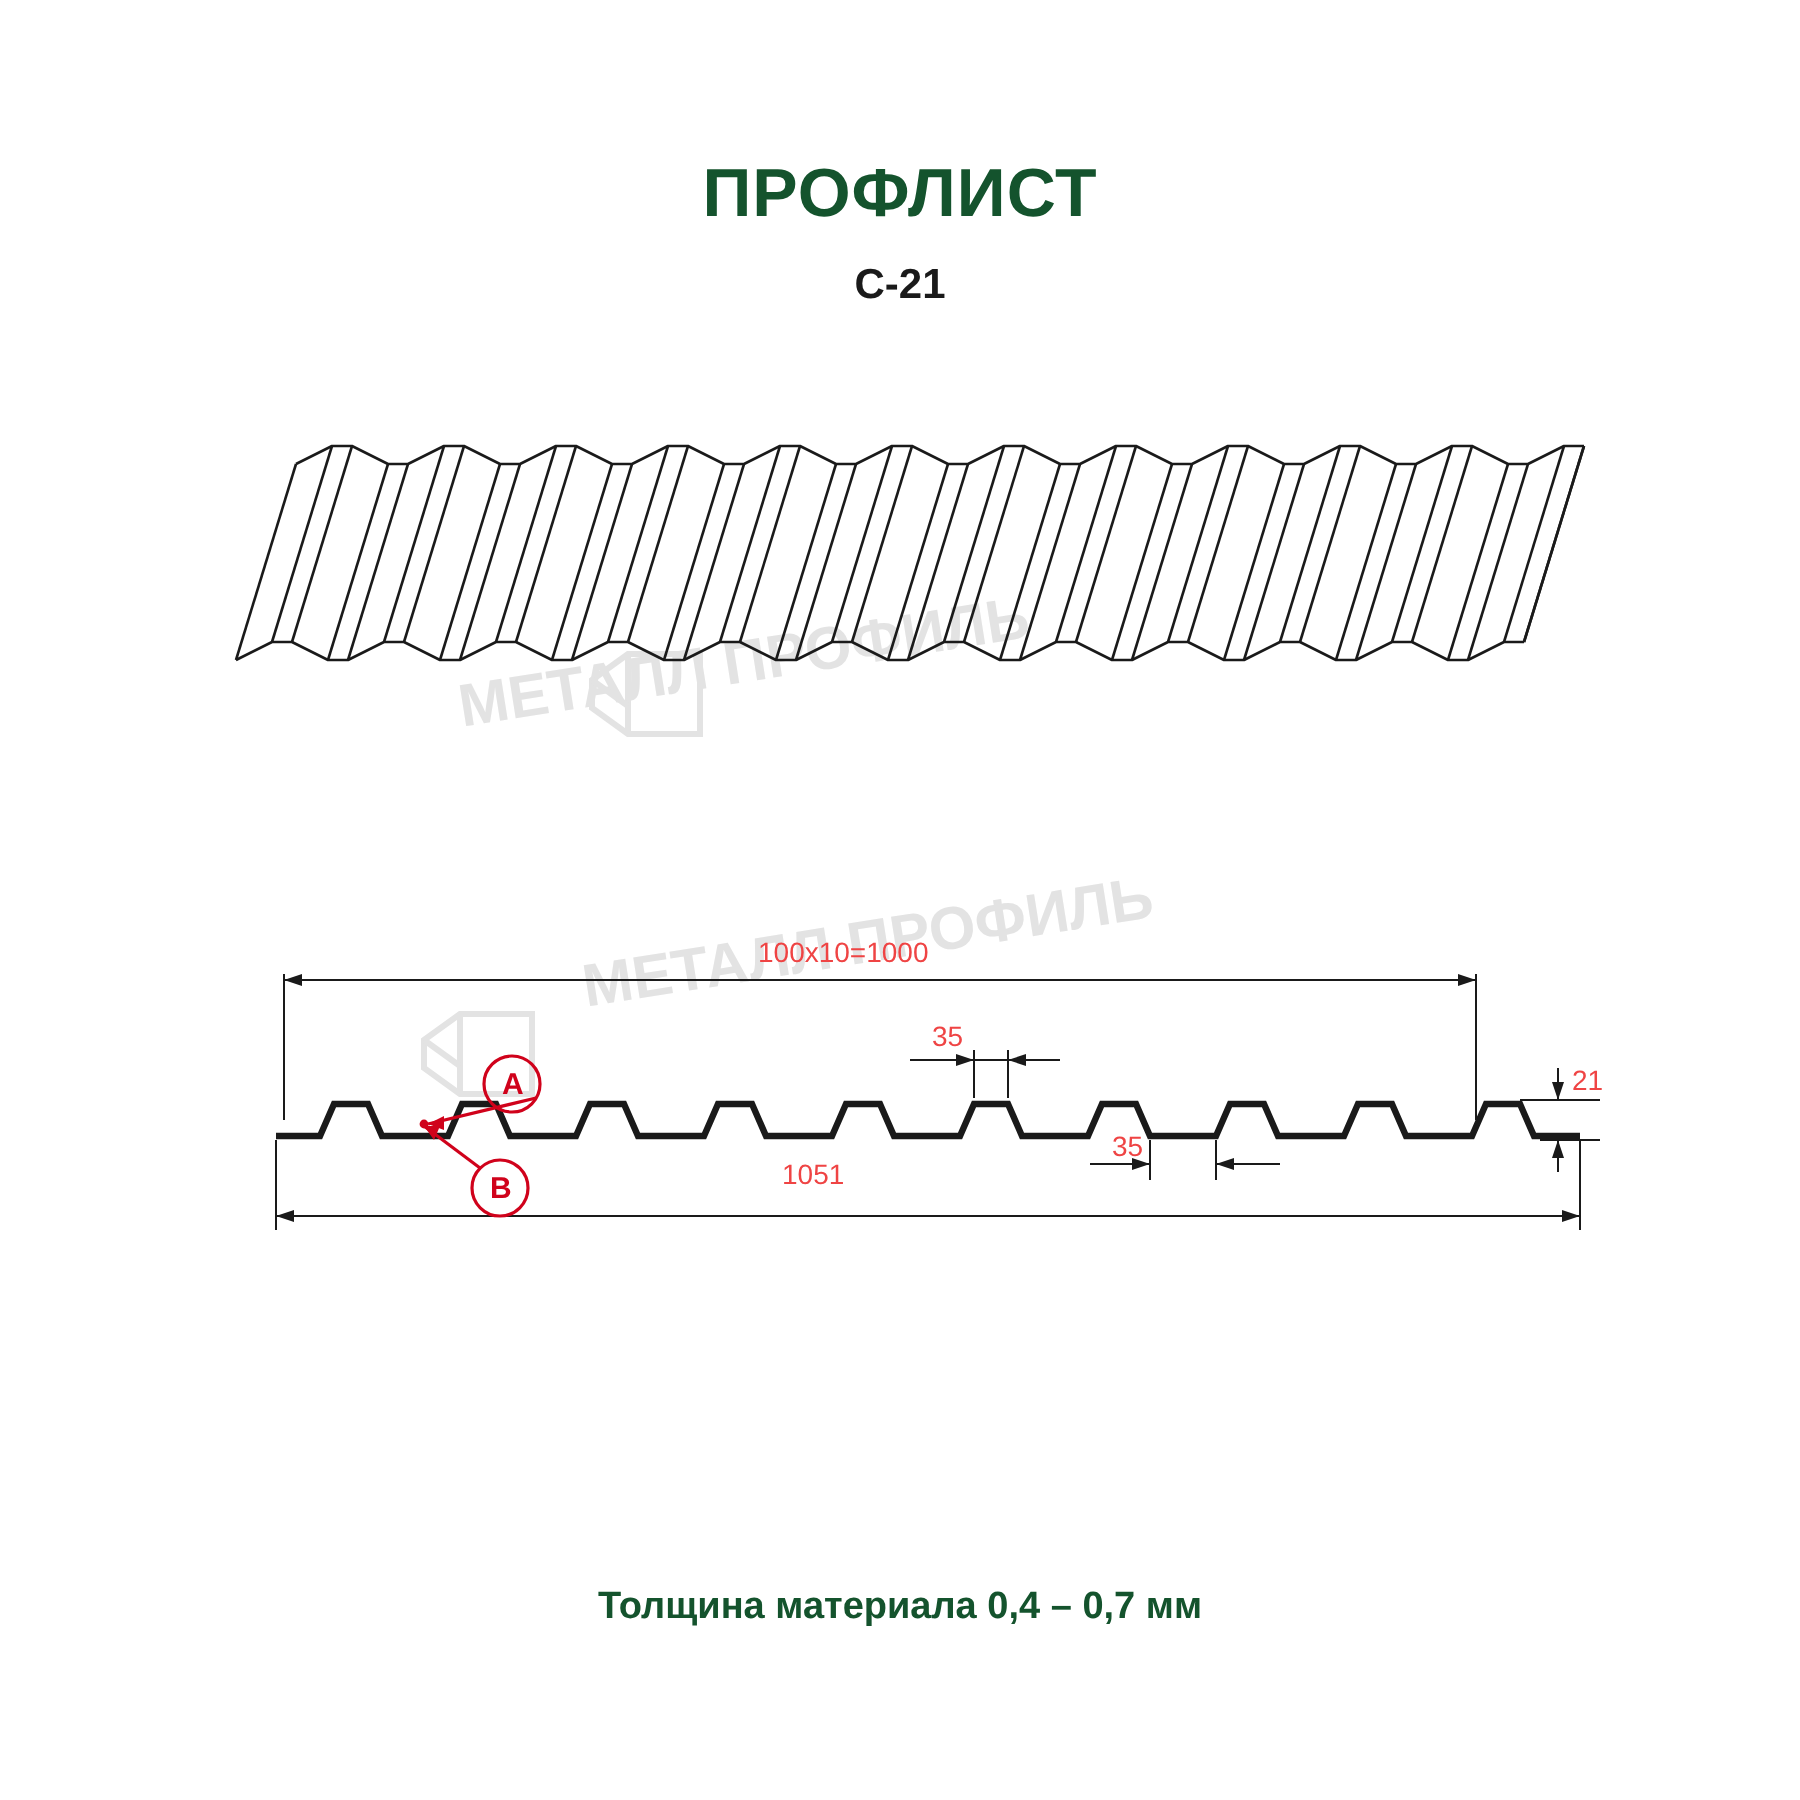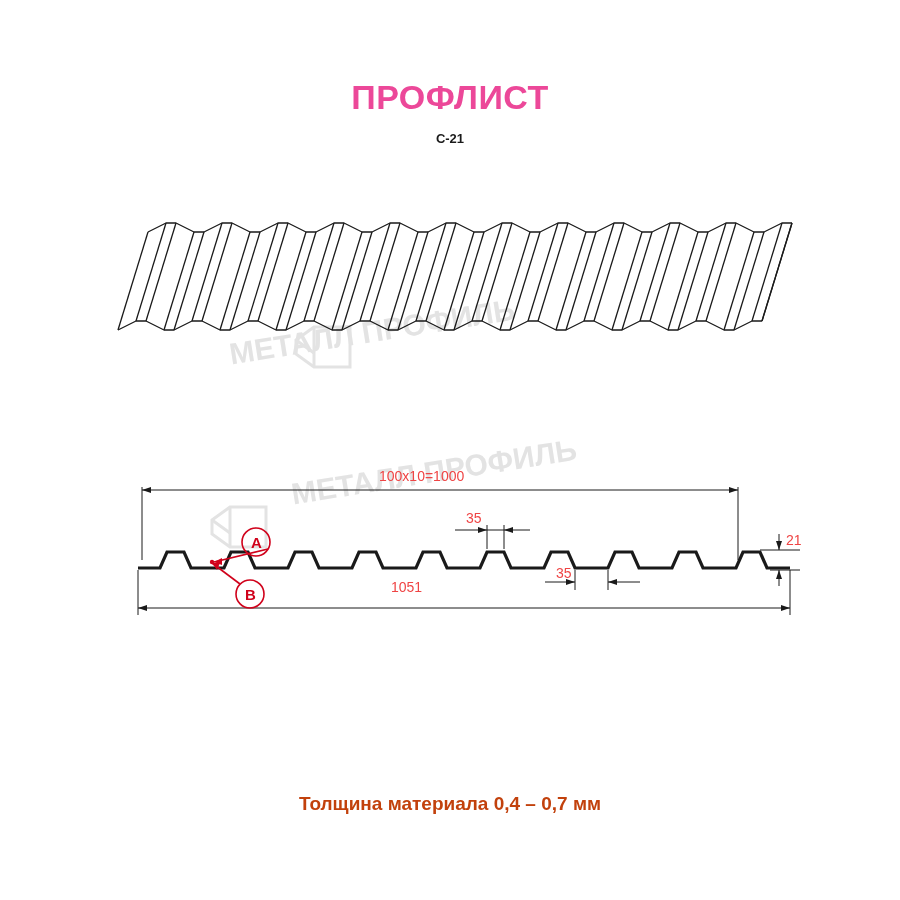--- a/index.html
+++ b/index.html
@@ -22,41 +22,41 @@
   }
   .title {
     position: absolute;
     top: 78px;
     left: 0;
     width: 900px;
     text-align: center;
     font-size: 34px;
     font-weight: bold;
     letter-spacing: 0.5px;
-    color: #ec4899;
+    color: #14532d;
   }
   .subtitle {
     position: absolute;
     top: 131px;
     left: 0;
     width: 900px;
     text-align: center;
-    font-size: 13px;
+    font-size: 21px;
     font-weight: bold;
     color: #1a1a1a;
   }
   .footer-note {
     position: absolute;
     top: 793px;
     left: 0;
     width: 900px;
     text-align: center;
     font-size: 19px;
     font-weight: bold;
-    color: #c2410c;
+    color: #14532d;
   }
   svg.layer {
     position: absolute;
     top: 0;
     left: 0;
     width: 900px;
     height: 900px;
   }
   .wm {
     position: absolute;

